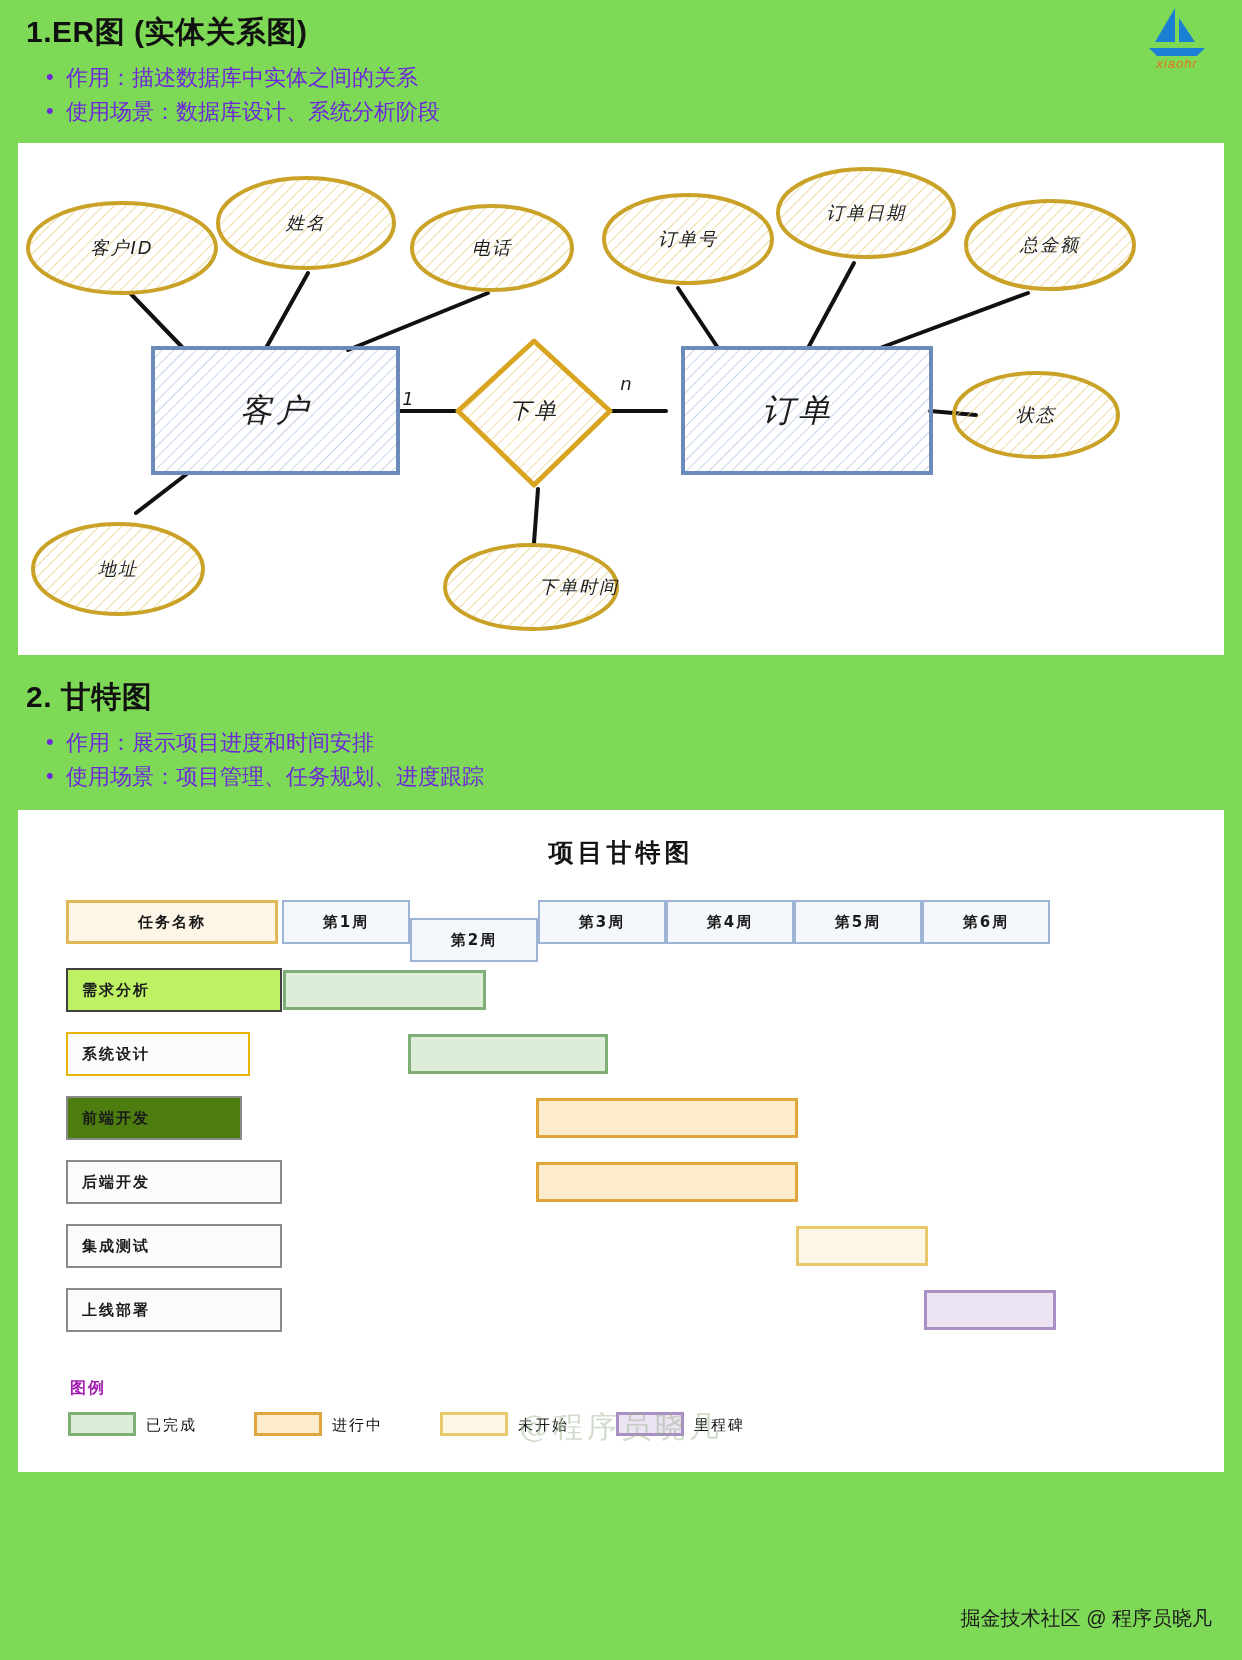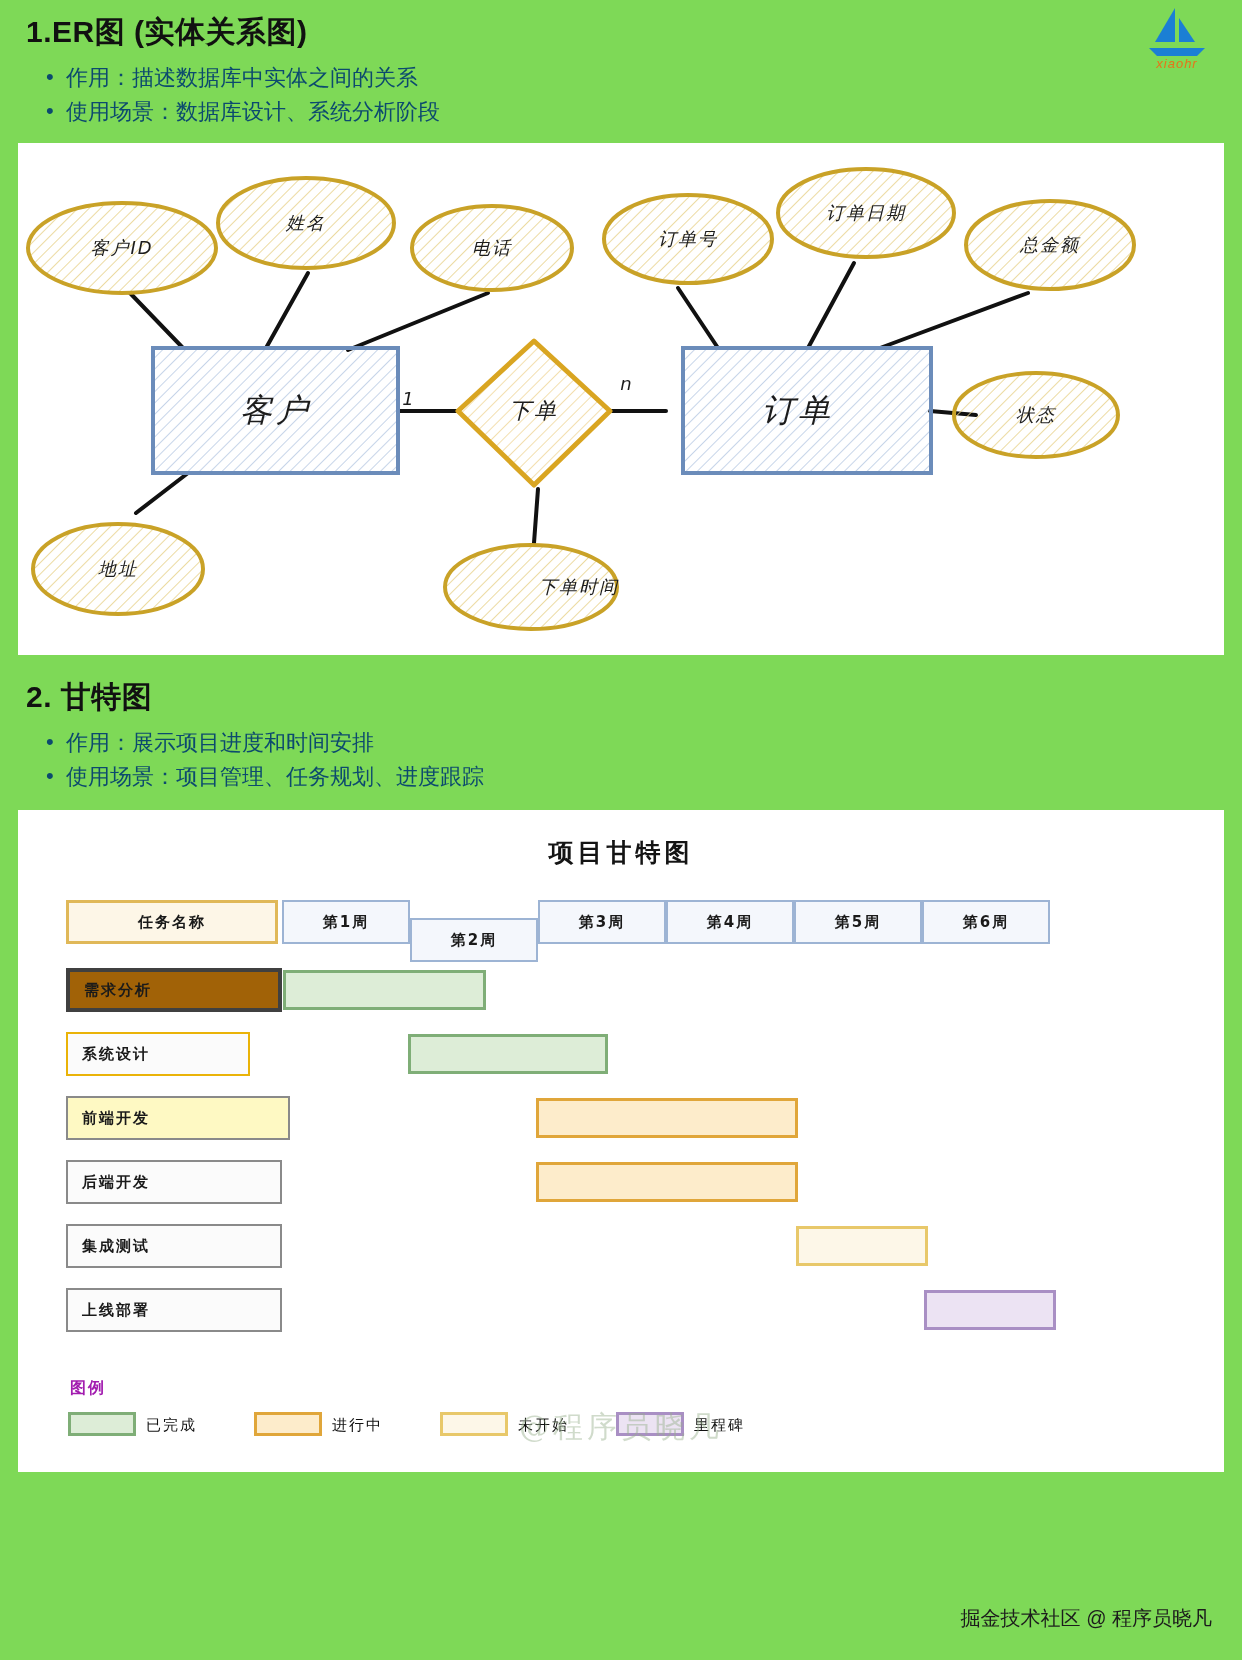--- a/index.html
+++ b/index.html
@@ -28,21 +28,21 @@
     letter-spacing: 0.5px;
   }
   .sec1 .section-title { padding-top: 12px; }
   .bullets {
     list-style: none;
     margin: 0;
     padding: 0 0 0 18px;
   }
   .bullets li {
     font-size: 22px;
-    color: #0c4a6e;
+    color: #6d28d9;
     line-height: 1.55;
     position: relative;
     padding-left: 22px;
   }
   .bullets li:before {
     content: "•";
     position: absolute;
     left: 2px;
     top: -1px;
     font-size: 22px;
@@ -271,23 +271,23 @@
   <div class="gantt-title">项目甘特图</div>
 
   <div class="g-cell" style="left:48px; top:90px; width:212px; height:44px; border:3px solid #e0b858; background:#fdf6e7;">任务名称</div>
   <div class="g-cell" style="left:264px; top:90px; width:128px; height:44px; border:2px solid #9db4d4; background:#f4f7fc;">第1周</div>
   <div class="g-cell" style="left:392px; top:90px; width:128px; height:44px; border:2px solid #9db4d4; background:#f4f7fc;margin-top:18px;">第2周</div>
   <div class="g-cell" style="left:520px; top:90px; width:128px; height:44px; border:2px solid #9db4d4; background:#f4f7fc;">第3周</div>
   <div class="g-cell" style="left:648px; top:90px; width:128px; height:44px; border:2px solid #9db4d4; background:#f4f7fc;">第4周</div>
   <div class="g-cell" style="left:776px; top:90px; width:128px; height:44px; border:2px solid #9db4d4; background:#f4f7fc;">第5周</div>
   <div class="g-cell" style="left:904px; top:90px; width:128px; height:44px; border:2px solid #9db4d4; background:#f4f7fc;">第6周</div>
 
-  <div class="g-cell task-name" style="left:48px; top:158px; width:216px; height:44px; border:4px solid #404040; background:#a16207;">需求分析</div>
+  <div class="g-cell task-name" style="left:48px; top:158px; width:216px; height:44px; border:2px solid #404040; background:#bef264;">需求分析</div>
   <div class="g-cell task-name" style="left:48px; top:222px; width:184px; height:44px; border:2px solid #eab308; background:#fbfbfb;">系统设计</div>
-  <div class="g-cell task-name" style="left:48px; top:286px; width:224px; height:44px; border:2px solid #8a8a8a; background:#fef9c3;">前端开发</div>
+  <div class="g-cell task-name" style="left:48px; top:286px; width:176px; height:44px; border:2px solid #8a8a8a; background:#4d7c0f;">前端开发</div>
   <div class="g-cell task-name" style="left:48px; top:350px; width:216px; height:44px; border:2px solid #8a8a8a; background:#fbfbfb;">后端开发</div>
   <div class="g-cell task-name" style="left:48px; top:414px; width:216px; height:44px; border:2px solid #8a8a8a; background:#fbfbfb;">集成测试</div>
   <div class="g-cell task-name" style="left:48px; top:478px; width:216px; height:44px; border:2px solid #8a8a8a; background:#fbfbfb;">上线部署</div>
 
   <div class="bar" style="left:265px; top:160px; width:203px; height:40px; border:3px solid #7fae77; background:#ddedd7;"></div>
   <div class="bar" style="left:390px; top:224px; width:200px; height:40px; border:3px solid #7fae77; background:#ddedd7;"></div>
   <div class="bar" style="left:518px; top:288px; width:262px; height:40px; border:3px solid #e0a63a; background:#fdeccb;"></div>
   <div class="bar" style="left:518px; top:352px; width:262px; height:40px; border:3px solid #e0a63a; background:#fdeccb;"></div>
   <div class="bar" style="left:778px; top:416px; width:132px; height:40px; border:3px solid #e8c86a; background:#fdf7e8;"></div>
   <div class="bar" style="left:906px; top:480px; width:132px; height:40px; border:3px solid #a98fc4; background:#ece3f3;"></div>

